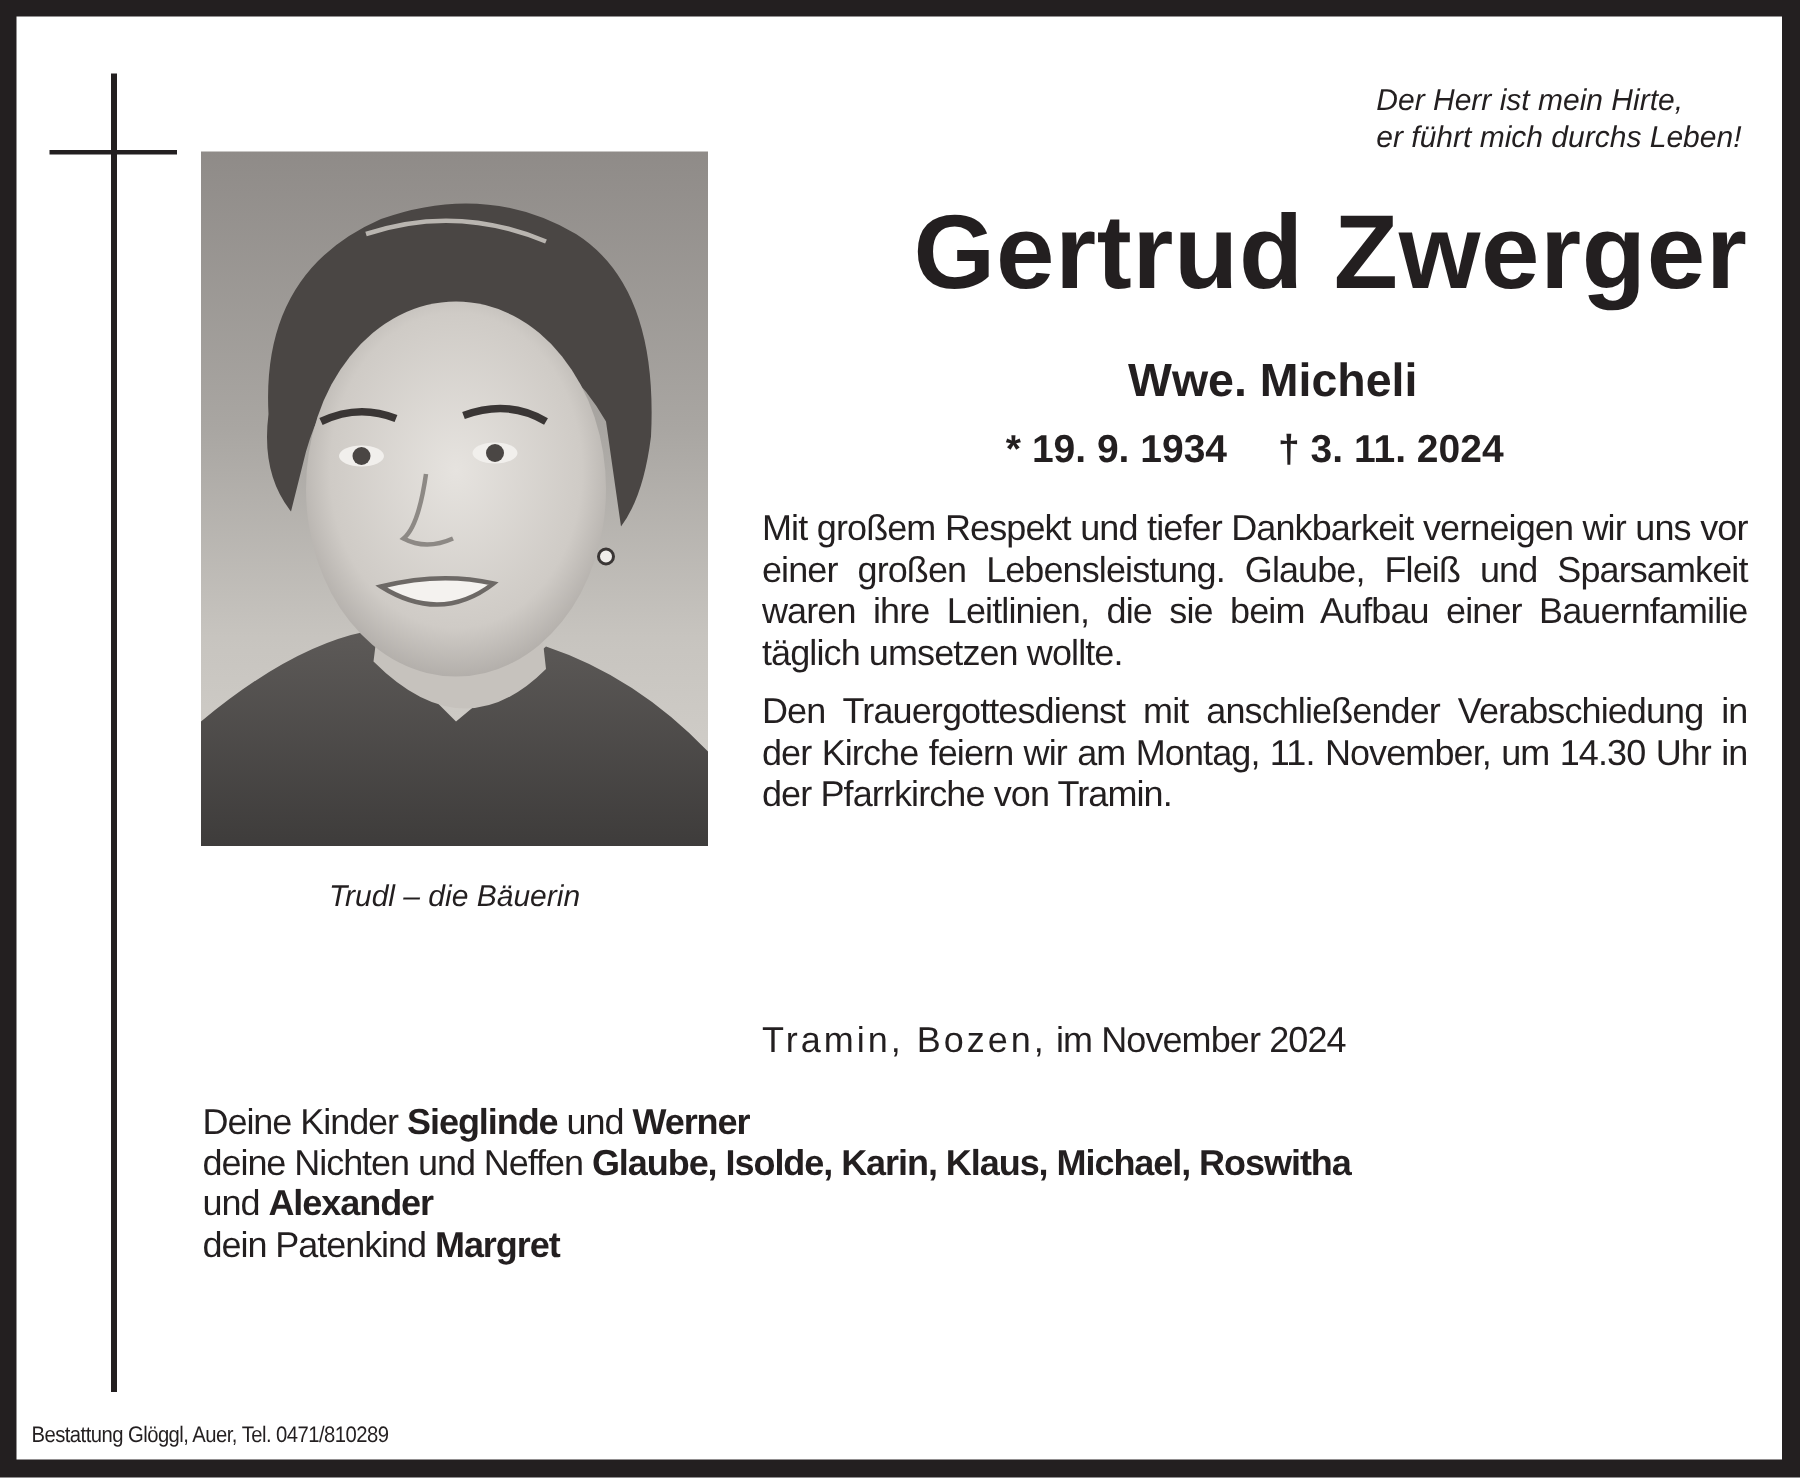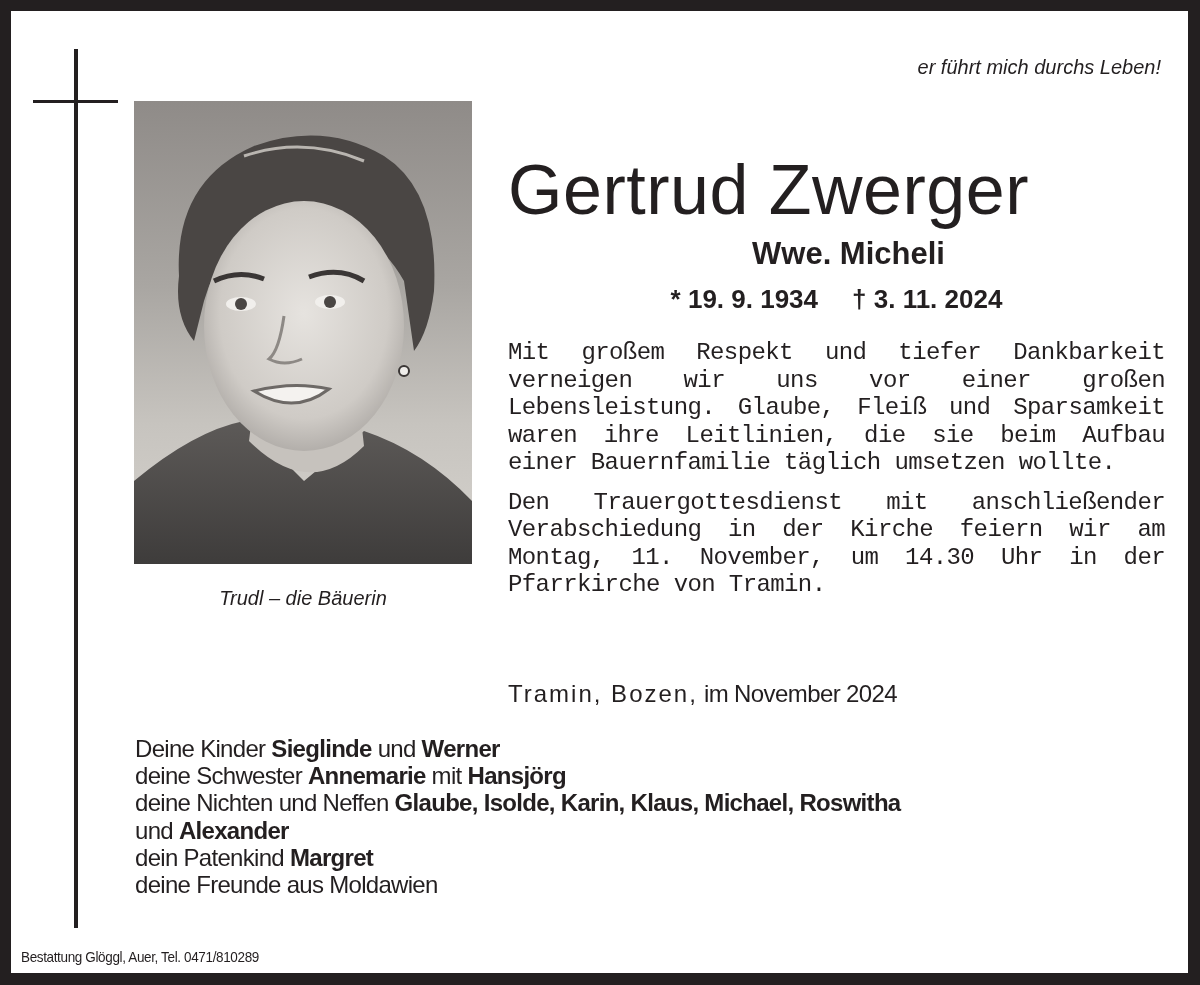--- a/index.html
+++ b/index.html
@@ -48,24 +48,24 @@
   .motto {
     position: absolute;
     right: 39px; top: 55px;
     text-align: left;
     font-style: italic;
     font-size: 20px;
     line-height: 25px;
   }
   .name {
     position: absolute;
-    left: 508px; top: 150px;
-    width: 657px;
-    text-align: left;
-    font-weight: normal;
+    left: 508px; top: 128px;
+    width: 657px;
+    text-align: right;
+    font-weight: bold;
     font-size: 70px;
     line-height: 80px;
     letter-spacing: 0.5px;
   }
   .maiden {
     position: absolute;
     left: 520px; top: 236px;
     width: 657px;
     text-align: center;
     font-weight: bold;
@@ -84,21 +84,20 @@
   }
   .dates .gap { display: inline-block; width: 34px; }
   .body-text {
     position: absolute;
     left: 508px; top: 339px;
     width: 657px;
     font-size: 24px;
     line-height: 27.5px;
     text-align: justify;
     letter-spacing: -0.6px;
-    font-family: Liberation Mono, monospace;
   }
   .body-text p { margin: 0; }
   .body-text p.gap { margin-top: 12px; }
   .body-text .last { text-align-last: left; }
   .place {
     position: absolute;
     left: 508px; top: 680px;
     font-size: 24px;
     line-height: 28px;
     letter-spacing: -0.6px;
@@ -166,20 +165,21 @@
 
     <path d="M120 290 Q160 280 195 288 Q160 315 120 290 Z" fill="#f4f2ef" stroke="#6d6966" stroke-width="3"></path>
 
     <circle cx="270" cy="270" r="5" fill="#efedea" stroke="#3a3635" stroke-width="2"></circle>
   </svg>
 </div>
 
 <div class="caption">Trudl – die Bäuerin</div>
 
 <div class="motto">
+  <div>Der Herr ist mein Hirte,</div>
   <div>er führt mich durchs Leben!</div>
 </div>
 
 <div class="name">Gertrud Zwerger</div>
 <div class="maiden">Wwe. Micheli</div>
 <div class="dates">
   <span>* 19. 9. 1934</span><span class="gap"></span><span>† 3. 11. 2024</span>
 </div>
 
 <div class="body-text">
@@ -187,20 +187,18 @@
   <p class="gap last">Den Trauergottesdienst mit anschließender Verabschiedung in der Kirche feiern wir am Montag, 11. November, um 14.30 Uhr in der Pfarrkirche von Tramin.</p>
 </div>
 
 <div class="place">
   <span class="spaced">Tramin, Bozen,</span>
   <span>im November 2024</span>
 </div>
 
 <div class="survivors">
   <div class="line"><span>Deine Kinder </span><b>Sieglinde</b><span> und </span><b>Werner</b></div>
-  <div class="line"><span>deine Schwester </span><b>Annemarie</b><span> mit </span><b>Hansjörg</b></div>
   <div class="line"><span>deine Nichten und Neffen </span><b>Glaube, Isolde, Karin, Klaus, Michael, Roswitha</b></div>
   <div class="line"><span>und </span><b>Alexander</b></div>
   <div class="line"><span>dein Patenkind </span><b>Margret</b></div>
-  <div class="line"><span>deine Freunde aus Moldawien</span></div>
 </div>
 
 <div class="footer">Bestattung Glöggl, Auer, Tel. 0471/810289</div>
 
 </body></html>

